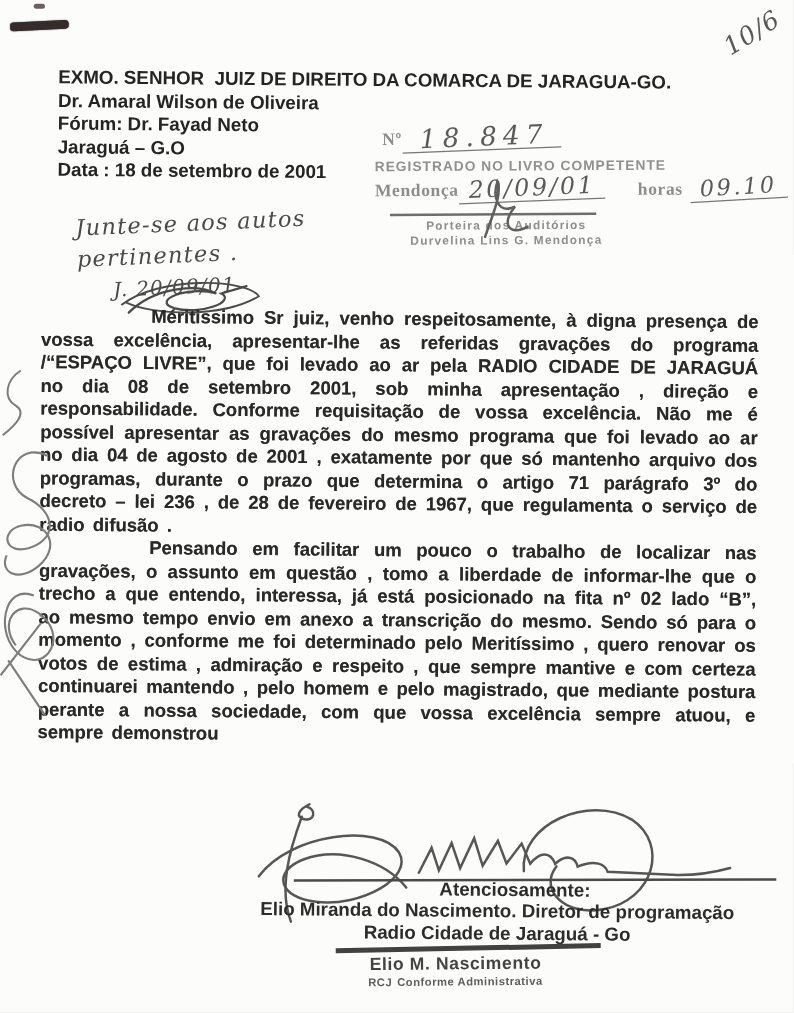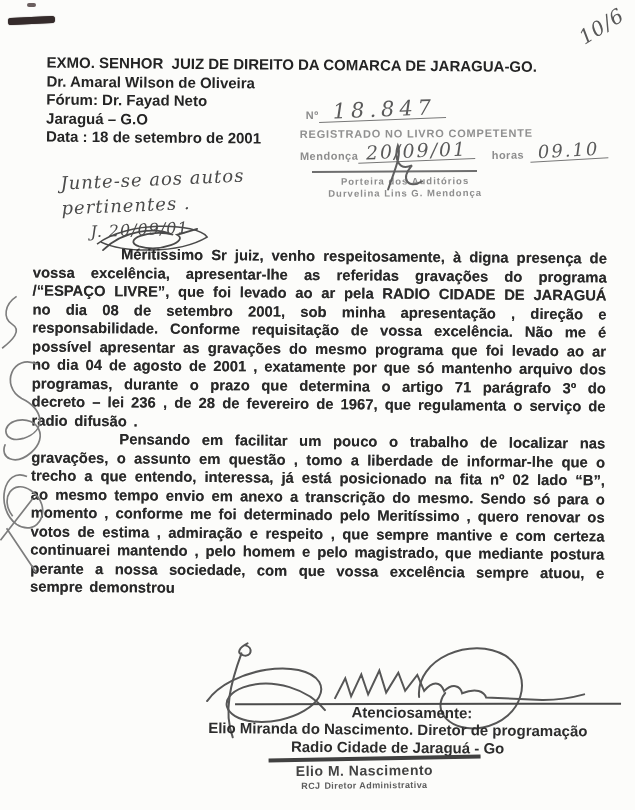--- a/index.html
+++ b/index.html
@@ -19,21 +19,21 @@
     font-family:"DejaVu Serif",serif;font-style:italic;font-size:20px;color:#585858;
     transform:rotate(-32deg);letter-spacing:1px;}
 
   
   .header{position:absolute;left:44px;top:56px;color:#242424;font-weight:bold;
     font-size:15px;line-height:18.6px;}
 
   
   .stamp{position:absolute;left:298px;top:98px;width:305px;color:#8d8d8d;transform:rotate(-0.8deg);}
   .stamp-number-row{display:flex;align-items:flex-end;margin-left:6px;}
-  .stamp-tiny{font-size:11px;font-weight:bold;letter-spacing:.5px;color:#8d8d8d;}
+  .stamp-tiny{font-size:14px;font-weight:bold;letter-spacing:.5px;color:#8d8d8d;font-family:Liberation Serif, serif;}
   .hand{font-family:"DejaVu Serif",serif;font-style:italic;color:#5a5a5a;}
   .stamp-number{font-size:21px;letter-spacing:5px;border-bottom:1.5px solid #777;
     padding:0 10px 0 14px;transform:rotate(-2deg);line-height:20px;}
   .stamp-title{font-size:11px;font-weight:bold;letter-spacing:.8px;color:#909090;margin-top:7px;}
   .stamp-date-row{display:flex;align-items:flex-end;margin-top:2px;}
   .stamp-date{font-size:19px;letter-spacing:2px;border-bottom:1.5px solid #777;
     padding:0 8px;transform:rotate(-2deg);line-height:19px;}
   .stamp-time{font-size:18px;letter-spacing:2px;border-bottom:1.5px solid #777;
     padding:0 8px;transform:rotate(-3deg);line-height:18px;margin-left:6px;}
   .stamp-divider{width:165px;height:2px;background:#6e6e6e;margin:9px 0 3px 12px;}
@@ -91,21 +91,21 @@
 
     <div class="stamp">
       <div class="stamp-number-row">
         <span class="stamp-tiny">Nº</span>
         <span class="hand stamp-number">18.847</span>
       </div>
       <div class="stamp-title">REGISTRADO NO LIVRO COMPETENTE</div>
       <div class="stamp-date-row">
         <span class="stamp-tiny">Mendonça</span>
         <span class="hand stamp-date">20/09/01</span>
-        <span class="stamp-tiny" style="margin-left:16px;">horas</span>
+        <span class="stamp-tiny" style="margin-left:26px;">horas</span>
         <span class="hand stamp-time">09.10</span>
       </div>
       <svg class="officer-scribble" width="84" height="52" viewBox="0 0 84 52">
         <path d="M30,48 C36,30 44,14 40,4 C36,16 40,30 54,24 C42,38 50,48 64,40" fill="none" stroke="#5f5f5f" stroke-width="2" stroke-linecap="round"></path>
       </svg>
       <div class="stamp-divider"></div>
       <div class="stamp-officer">Porteira dos Auditórios</div>
       <div class="stamp-officer">Durvelina Lins G. Mendonça</div>
     </div>
 
@@ -138,17 +138,17 @@
       <path d="M150,64 L160,44 L166,62 L176,40 L183,60 L194,36 L201,58 L213,38 L220,56 L232,40 L239,56 C247,46 255,46 259,56 C267,48 275,50 277,58 C291,52 299,56 301,62 L357,64 C371,64 385,62 399,58" fill="none" stroke="#565656" stroke-width="2" stroke-linecap="round"></path>
     </svg>
     <div class="sig-line"></div>
 
     <div class="closing salutation">Atenciosamente:</div>
     <div class="closing name-title">Elio Miranda do Nascimento. Diretor de programação</div>
     <div class="closing organization">Radio Cidade de Jaraguá - Go</div>
     <div class="thick-line"></div>
     <div class="stamp-name">Elio M. Nascimento</div>
     <div class="stamp-role-row">
-      <span class="code">RCJ</span><span>Diretor Administrativa</span>
+      <span class="code">RCJ</span><span>Conforme Administrativa</span>
     </div>
 
   </div>
 </div>
 
 </body></html>

